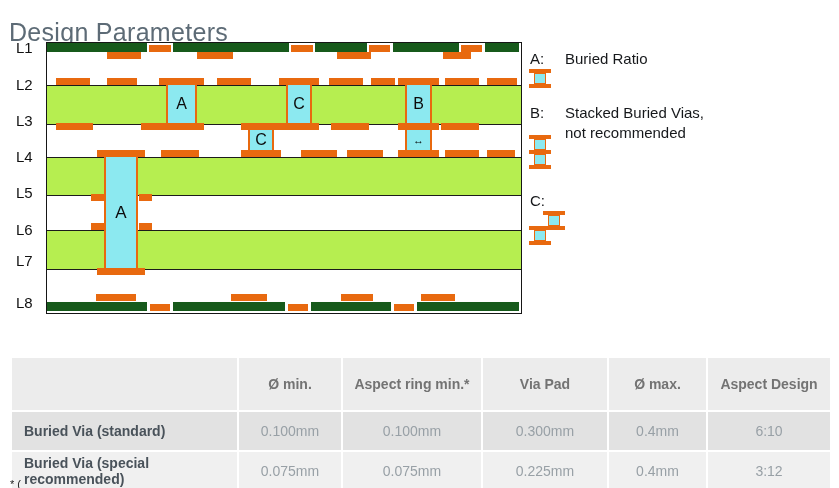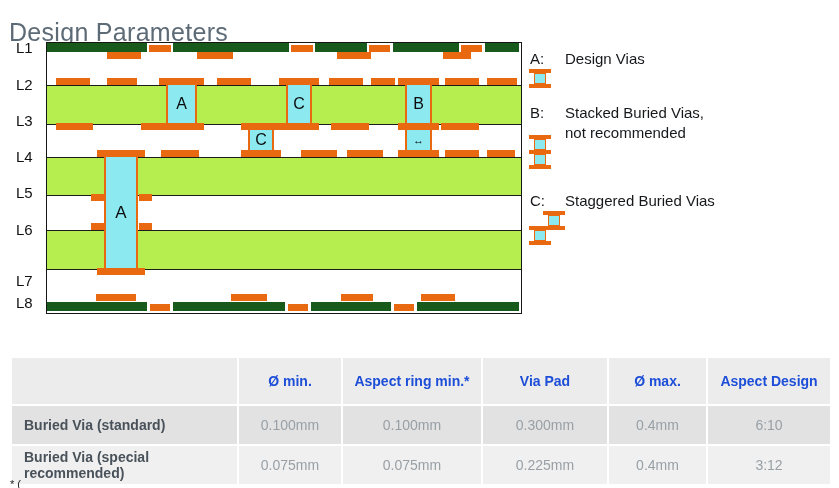--- a/index.html
+++ b/index.html
@@ -30,22 +30,22 @@
   
   .legend { position:absolute; left:528px; top:42px; width:305px; height:275px; }
   .legend-key, .legend-text { position:absolute; font-size:15px; color:#16181b; white-space:nowrap; }
   .mini { position:absolute; }
   .mini .cap4   { height:4px; background:#e8690f; }
   .mini .body11 { height:11px; width:12px; background:#8ce9f0; border:1px solid #e8690f; box-sizing:border-box; }
 
   
   .table-wrap { position:absolute; left:10px; top:356px; }
   table.params { border-collapse:separate; border-spacing:2px; }
-  table.params th { background:#ececec; height:46px; font-size:14px; font-weight:bold;
-                    color:#1d4ed8; text-align:center; padding:0 6px; }
+  table.params th { background:#ececec; height:52px; font-size:14px; font-weight:bold;
+                    color:#737373; text-align:center; padding:0 6px; }
   table.params td { height:38px; font-size:14px; text-align:center; color:#98a0a6; padding:0 6px; }
   tr.r0 td { background:#e2e2e2; }
   tr.r1 td { background:#f0f0f0; }
   td.rowlabel { text-align:left !important; padding-left:12px !important;
                 font-weight:bold; color:#49525a !important; }
 
   .footnote { position:absolute; left:10px; top:478px; font-size:11px; color:#222; }
 </style>
 </head>
 <body>
@@ -53,21 +53,21 @@
 <div class="page">
 
   <h1 class="title">Design Parameters</h1>
 
   <span class="layer-label" style="top:39px">L1</span>
   <span class="layer-label" style="top:76px">L2</span>
   <span class="layer-label" style="top:112px">L3</span>
   <span class="layer-label" style="top:148px">L4</span>
   <span class="layer-label" style="top:184px">L5</span>
   <span class="layer-label" style="top:221px">L6</span>
-  <span class="layer-label" style="top:272px">L7</span>
+  <span class="layer-label" style="top:252px">L7</span>
   <span class="layer-label" style="top:294px">L8</span>
 
   <div class="board">
 
     <div class="band" style="top:42px;height:38px"></div>
     <div class="band" style="top:114px;height:37px"></div>
     <div class="band" style="top:187px;height:38px"></div>
 
     <div class="seg" style="left:0;top:0;width:100px"></div>
     <div class="seg" style="left:126px;top:0;width:116px"></div>
@@ -153,40 +153,39 @@
       <span class="bigA-label">A</span>
     </div>
     <div class="cap" style="left:50px;top:107px;width:48px"></div>
     <div class="cap" style="left:50px;top:225px;width:48px"></div>
 
   </div>
 
   <div class="legend">
 
     <span class="legend-key" style="left:2px;top:8px">A:</span>
-    <span class="legend-text" style="left:37px;top:8px">Design Vias</span>
+    <span class="legend-text" style="left:37px;top:8px">Buried Ratio</span>
     <div class="mini" style="left:1px;top:27px;width:22px">
       <div class="cap4"></div>
         <div class="body11" style="margin:0 auto"></div>
         <div class="cap4"></div>
     </div>
 
     <span class="legend-key" style="left:2px;top:62px">B:</span>
     <span class="legend-text" style="left:37px;top:62px">Stacked Buried Vias,</span>
     <span class="legend-text" style="left:37px;top:82px">not recommended</span>
     <div class="mini" style="left:1px;top:93px;width:22px">
       <div class="cap4"></div>
         <div class="body11" style="margin:0 auto"></div>
         <div class="cap4"></div>
       <div class="body11" style="margin:0 auto"></div>
         <div class="cap4"></div>
     </div>
 
     <span class="legend-key" style="left:2px;top:150px">C:</span>
-    <span class="legend-text" style="left:37px;top:150px">Staggered Buried Vias</span>
     <div class="mini" style="left:1px;top:169px;width:36px">
       <div class="cap4" style="width:22px;margin-left:14px"></div>
       <div class="body11" style="margin-left:19px"></div>
       <div class="cap4" style="width:36px"></div>
       <div class="body11" style="margin-left:5px"></div>
       <div class="cap4" style="width:22px"></div>
     </div>
 
   </div>
 

